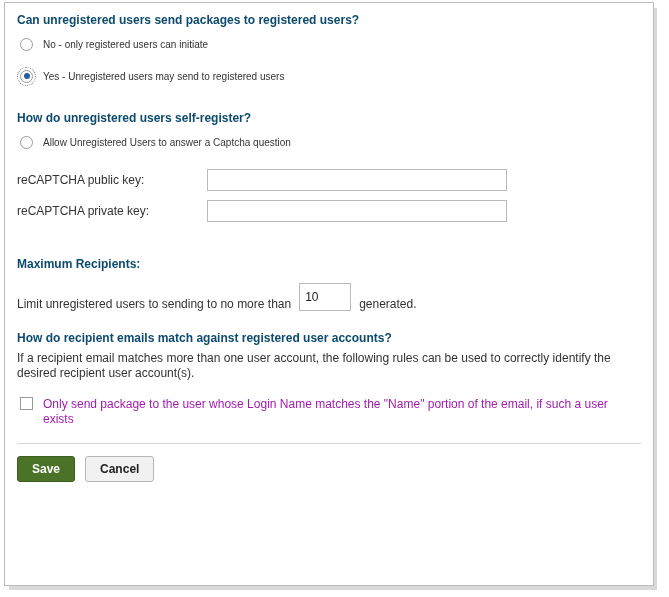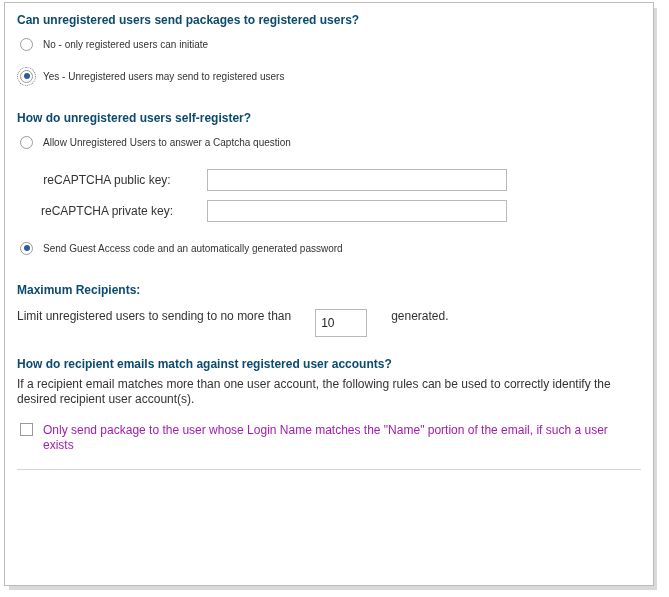--- a/index.html
+++ b/index.html
@@ -91,43 +91,42 @@
   .spacer-md { height: 12px; }
   .spacer-sm { height: 6px; }
 
   .key-row {
     display: flex;
     align-items: center;
     margin-bottom: 9px;
   }
   .key-label {
     width: 180px;
-    text-align: center;
+    text-align: left;
     padding-right: 10px;
     font-size: 12px;
     color: #333333;
   }
   .text-input {
     width: 300px;
     height: 22px;
     border: 1px solid #b9b9b9;
     background: #ffffff;
     box-sizing: border-box;
     font-family: "Liberation Sans", sans-serif;
     font-size: 12px;
     padding: 0 4px;
     color: #222222;
   }
 
   .limit-row {
     display: flex;
-    align-items: flex-start;
-    font-size: 12px;
-    color: #333333;
-    gap: 16px;
+    align-items: flex-end;
+    font-size: 12px;
+    color: #333333;
   }
   .limit-input {
     width: 52px;
     height: 24px;
     border: 1px solid #b9b9b9;
     background: #ffffff;
     box-sizing: border-box;
     font-family: "Liberation Sans", sans-serif;
     font-size: 12px;
     padding: 13px 5px;
@@ -227,24 +226,20 @@
       <input class="text-input" type="text" value="" style="">
     </div>
 
     <div class="key-row">
       <span class="key-label">reCAPTCHA private key:</span>
       <input class="text-input" type="text" value="" style="">
     </div>
 
     <div class="spacer-sm"></div>
 
-    <div class="radio-row">
-      <span class="radio checked"></span>
-      <span class="radio-label">Send Guest Access code and an automatically generated password</span>
-    </div>
 
     <div class="spacer-lg"></div>
 
     <div class="section-title">Maximum Recipients:</div>
 
     <div class="spacer-sm"></div>
 
     <div class="limit-row">
       <span>Limit unregistered users to sending to no more than</span>
       <input class="limit-input" type="text" value="10" style="">
@@ -260,15 +255,19 @@
     <div class="spacer-md"></div>
 
     <div class="check-row">
       <span class="checkbox"></span>
       <span class="check-label">Only send package to the user whose Login Name matches the "Name" portion of the email, if such a user exists</span>
     </div>
 
 
     <hr class="hr">
 
+    <div class="buttons">
+      <button class="btn btn-save">Save</button>
+      <button class="btn btn-cancel">Cancel</button>
+    </div>
 
   </div>
 </div>
 
 </body></html>

